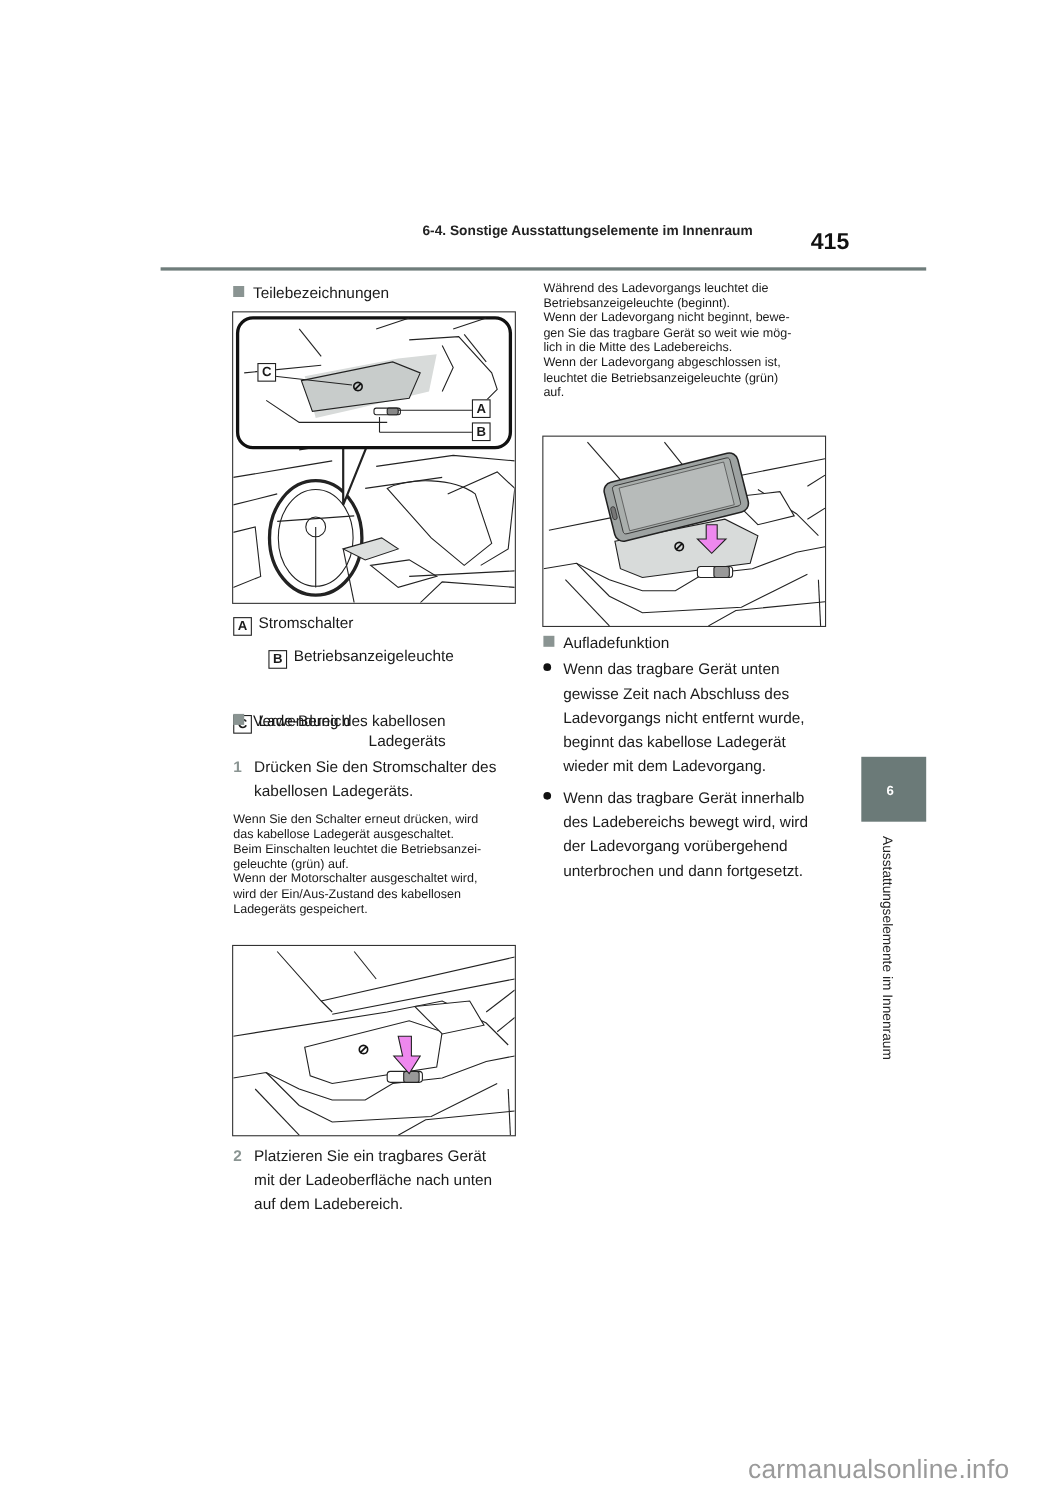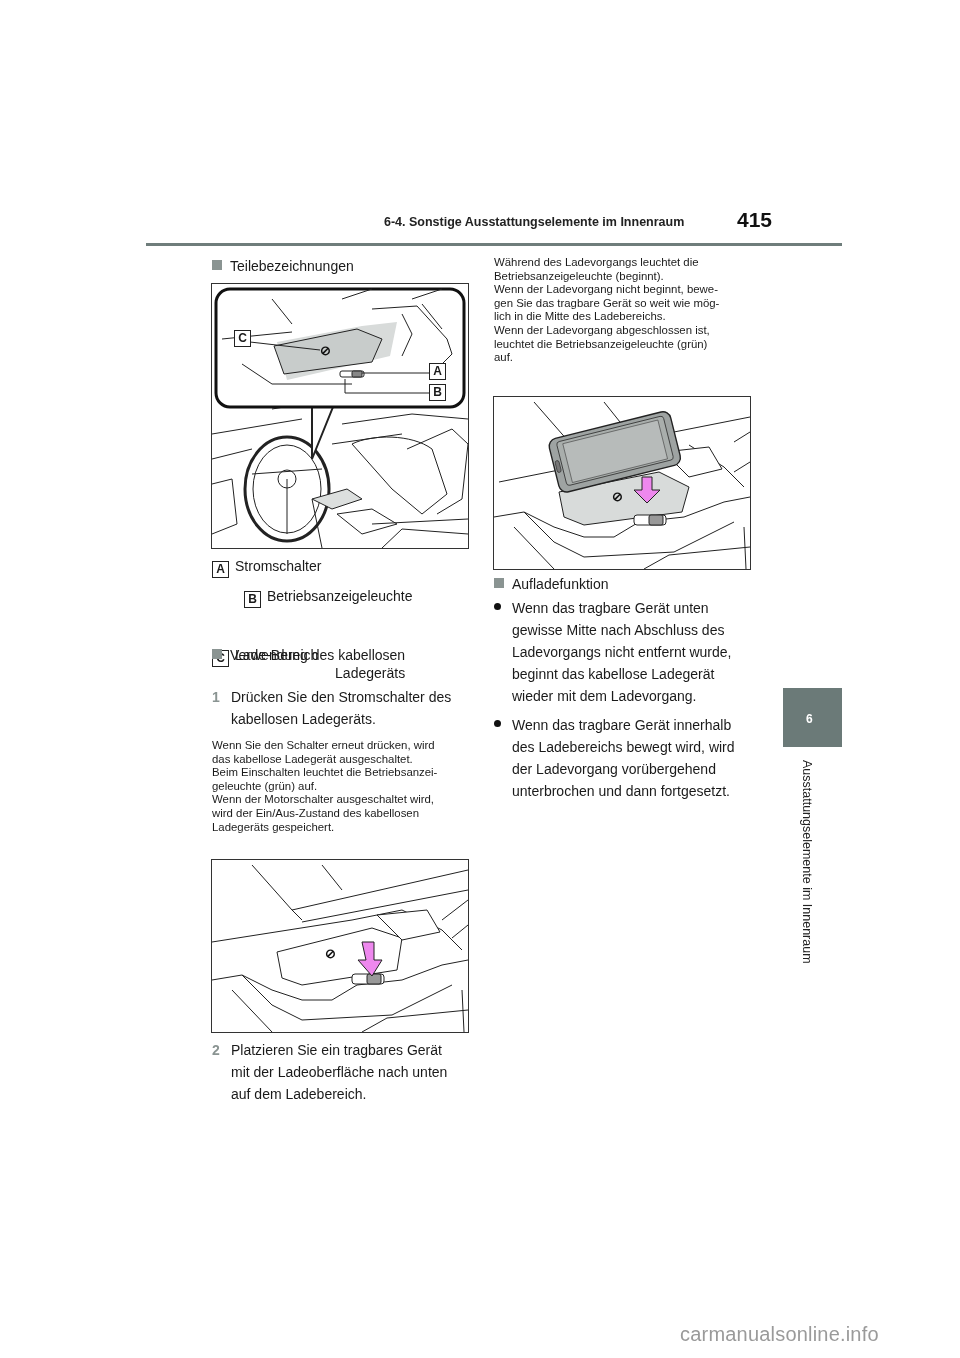--- a/index.html
+++ b/index.html
@@ -4,21 +4,21 @@
 <style>
   html, body { margin: 0; padding: 0; }
   body {
     width: 960px; height: 1358px; position: relative; overflow: hidden;
     background: #ffffff; color: #1a1a1a;
     font-family: "Liberation Sans", sans-serif;
   }
   .abs { position: absolute; }
 
   
-  .hdr-section { left: 384px; top: 215px; font-size: 12.5px; font-weight: bold; color: #222; white-space: nowrap; }
+  .hdr-section { left: 384px; top: 203px; font-size: 12.5px; font-weight: bold; color: #222; white-space: nowrap; }
   .hdr-page { left: 737px; top: 208px; font-size: 21px; font-weight: bold; color: #111; }
   .hdr-rule { left: 146px; top: 243px; width: 696px; height: 3px; background: #6f7d7b; }
 
   
   .side-tab { left: 783px; top: 688px; width: 59px; height: 59px; background: #6b7a78; }
   .side-tab-num { left: 806px; top: 712px; font-size: 12px; font-weight: bold; color: #fff; }
   .side-label {
     left: 800px; top: 760px; writing-mode: vertical-rl;
     font-size: 12.5px; color: #222; white-space: nowrap;
   }
@@ -35,21 +35,21 @@
     display: inline-block; width: 15px; height: 15px; border: 1px solid #222;
     font-size: 12px; font-weight: bold; text-align: center; line-height: 15px;
     margin-right: 6px; vertical-align: -2px; background: #fff;
   }
   .step-num { color: #8a9492; font-weight: bold; display: inline-block; width: 19px; }
   .bullet { display: inline-block; width: 7px; height: 7px; border-radius: 50%; background: #111; margin-right: 11px; vertical-align: 3px; }
 
   .fig { border: 1px solid #333; background: #fff; overflow: hidden; }
   .fig svg { display: block; }
 
-  .watermark { left: 680px; top: 1323px; font-size: 20px; color: #9a9a9a; letter-spacing: 0.2px; }
+  .watermark { left: 680px; top: 1323px; font-size: 24px; color: #9a9a9a; letter-spacing: 0.2px; }
 </style>
 </head>
 <body>
 
 <div class="abs hdr-section">6-4. Sonstige Ausstattungselemente im Innenraum</div>
 <div class="abs hdr-page">415</div>
 <div class="abs hdr-rule"></div>
 
 <div class="abs side-tab"></div>
 <div class="abs side-tab-num">6</div>
@@ -216,21 +216,21 @@
     </g>
   </svg>
 </div>
 
 <div class="abs heading" style="left:494px; top:575px;">
   <span class="h-square"></span><span>Aufladefunktion</span>
 </div>
 
 <div class="abs body-lg" style="left:494px; top:597px; width:265px;">
   <span class="bullet"></span><span>Wenn das tragbare Gerät unten</span><br>
-  <span style="margin-left:18px;">gewisse Mitte nach Abschluss des</span><br>
+  <span style="margin-left:18px;">gewisse Zeit nach Abschluss des</span><br>
   <span style="margin-left:18px;">Ladevorgangs nicht entfernt wurde,</span><br>
   <span style="margin-left:18px;">beginnt das kabellose Ladegerät</span><br>
   <span style="margin-left:18px;">wieder mit dem Ladevorgang.</span>
 </div>
 
 <div class="abs body-lg" style="left:494px; top:714px; width:265px;">
   <span class="bullet"></span><span>Wenn das tragbare Gerät innerhalb</span><br>
   <span style="margin-left:18px;">des Ladebereichs bewegt wird, wird</span><br>
   <span style="margin-left:18px;">der Ladevorgang vorübergehend</span><br>
   <span style="margin-left:18px;">unterbrochen und dann fortgesetzt.</span>

